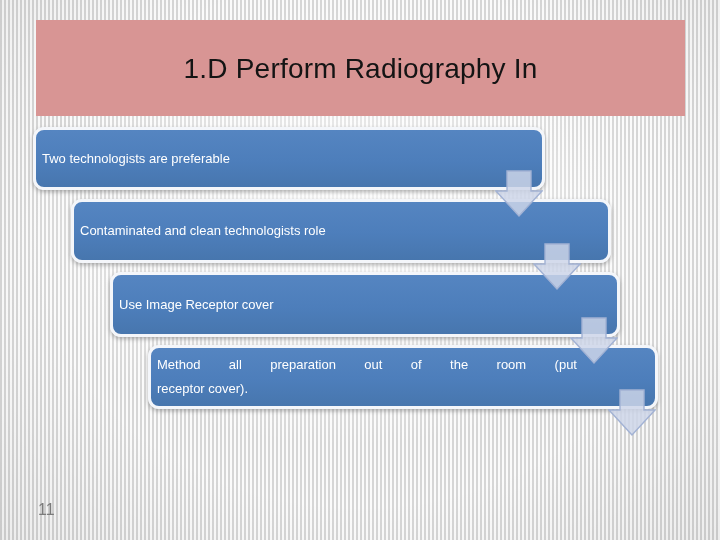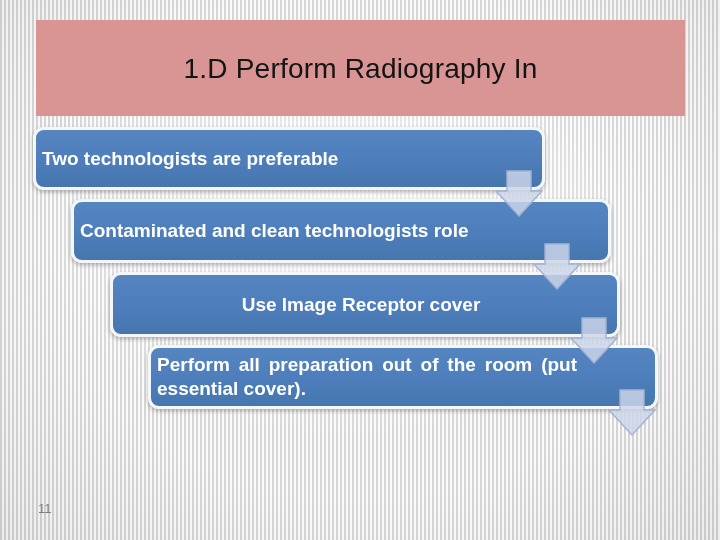--- a/index.html
+++ b/index.html
@@ -25,40 +25,39 @@
     z-index:2;
   }
   .step{
     position:absolute;
     box-sizing:border-box;
     background:linear-gradient(180deg,#5585c1 0%, var(--step-background,#4d7ebb) 55%, #4776ae 100%);
     border:3px solid #f4f6fa;
     border-radius:11px;
     box-shadow:0 2px 4px rgba(90,90,90,0.45);
     color:var(--step-text,#ffffff);
-    font-size:19px;line-height:24px;
+    font-size:13px;line-height:24px;
     display:flex;flex-direction:column;justify-content:center;
     padding:2px 14px 2px 6px;
     z-index:3;
-    font-weight:bold;
   }
   .step .line{display:block;white-space:nowrap;}
   .step .line:empty{display:none;}
   .justify-line{
     white-space:nowrap;
     width:420px;
     text-align:justify;
     text-align-last:justify;
   }
   .arrow{
     position:absolute;width:48px;height:48px;z-index:4;
   }
   .page-number{
     position:absolute;left:38px;top:501px;
-    font-size:13px;color:#7b7b7b;z-index:2;
+    font-size:16px;color:#7b7b7b;z-index:2;
   }
 </style>
 </head>
 <body>
 
 <div class="slide">
 
   <div class="title-box">
     <span>1.D Perform Radiography In</span>
   </div>
@@ -66,28 +65,28 @@
   <div class="step" style="left:33px;top:127px;width:512px;height:63px;">
     <span class="line">Two technologists are preferable</span>
 
   </div>
 
   <div class="step" style="left:71px;top:199px;width:540px;height:64px;">
     <span class="line">Contaminated and clean technologists role</span>
 
   </div>
 
-  <div class="step" style="left:110px;top:272px;width:510px;height:65px;text-align:center;">
+  <div class="step" style="left:110px;top:272px;width:510px;height:65px;">
     <span class="line">Use Image Receptor cover</span>
 
   </div>
 
   <div class="step" style="left:148px;top:345px;width:510px;height:64px;">
-    <span class="line justify-line">Perform all preparation out of the room (put</span>
-    <span class="line">essential cover).</span>
+    <span class="line justify-line">Method all preparation out of the room (put</span>
+    <span class="line">receptor cover).</span>
   </div>
 
 
   <svg class="arrow" style="left:495px;top:170px;" viewBox="0 0 48 48">
     <polygon points="12,1 36,1 36,21 47,21 24,46 1,21 12,21" fill="#cdd5e8" fill-opacity="0.84" stroke="#a2b2d4" stroke-width="1.4"></polygon>
   </svg>
   <svg class="arrow" style="left:533px;top:243px;" viewBox="0 0 48 48">
     <polygon points="12,1 36,1 36,21 47,21 24,46 1,21 12,21" fill="#cdd5e8" fill-opacity="0.84" stroke="#a2b2d4" stroke-width="1.4"></polygon>
   </svg>
   <svg class="arrow" style="left:570px;top:317px;" viewBox="0 0 48 48">

